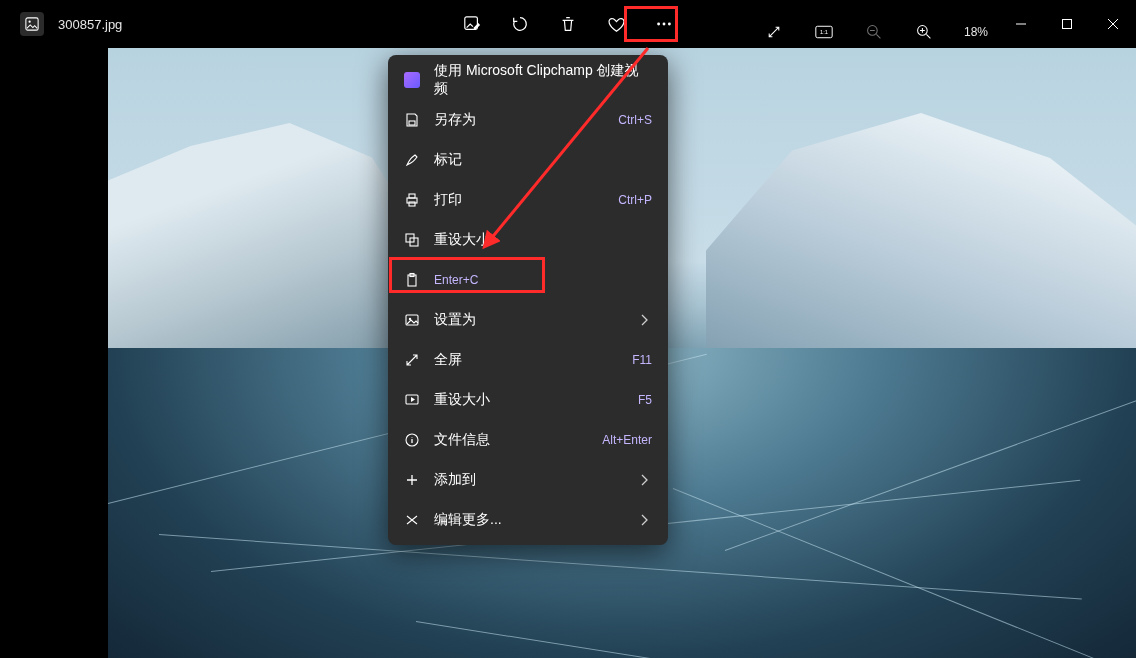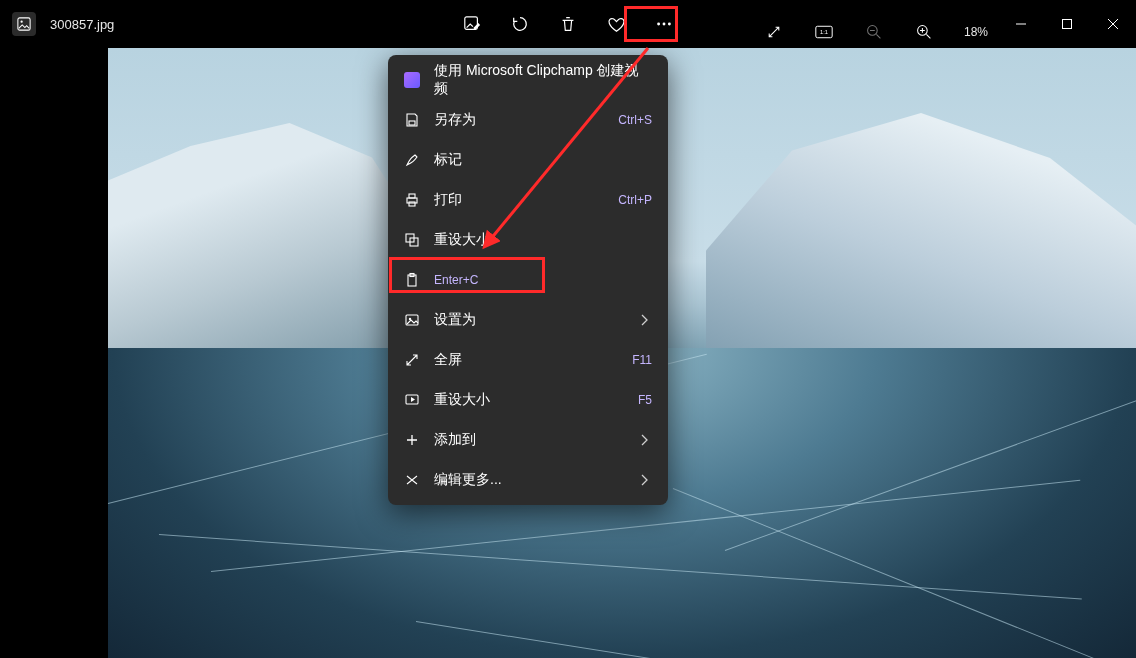--- a/index.html
+++ b/index.html
@@ -1,19 +1,19 @@
 <!DOCTYPE html>
 <html><head>
   <meta charset="utf-8">
   <style>
     *{margin:0;padding:0;box-sizing:border-box;font-family:"Segoe UI","Microsoft YaHei",sans-serif}
     html,body{width:1136px;height:658px;background:#000;overflow:hidden;color:#fff}
 
     
-    .titlebar{height:48px;display:flex;align-items:center;padding:0 0 0 0;position:relative}
+    .titlebar{height:48px;display:flex;align-items:center;padding:0 0 0 8px;position:relative}
     .titlebar .left{display:flex;align-items:center;gap:14px;padding-left:12px}
     .app-btn{width:24px;height:24px;display:flex;align-items:center;justify-content:center;border-radius:4px;background:#2b2b2b}
     .fname{font-size:13px;color:#e6e6e6}
     .toolbar-center{position:absolute;left:50%;top:0;transform:translateX(-50%);height:48px;display:flex;align-items:center;gap:8px}
     .tbtn{width:40px;height:40px;display:flex;align-items:center;justify-content:center;border-radius:4px;color:#fff}
     .toolbar-right{position:absolute;right:138px;top:0;height:64px;display:flex;align-items:center;gap:10px}
     .zoom-text{font-size:12px;color:#e6e6e6;width:44px;text-align:center}
     .win-controls{position:absolute;right:0;top:0;height:48px;display:flex}
     .winbtn{width:46px;height:48px;display:flex;align-items:center;justify-content:center}
 
@@ -216,20 +216,28 @@
   <div class="mi">
     <svg class="ic" viewBox="0 0 16 16">
         <rect x="2" y="3" width="12" height="9" rx="1" fill="none" stroke="#fff" stroke-width="1.1"></rect>
         <path d="M7 5v5l4-2.5z" fill="#fff"></path>
       </svg>
     <span class="lbl">重设大小</span>
     <span class="sc">F5</span>
   </div>
   <div class="mi">
     <svg class="ic" viewBox="0 0 16 16">
+        <circle cx="8" cy="8" r="6" fill="none" stroke="#fff" stroke-width="1.1"></circle>
+        <path d="M8 7v4M8 5v.5" stroke="#fff" stroke-width="1.3"></path>
+      </svg>
+    <span class="lbl">文件信息</span>
+    <span class="sc">Alt+Enter</span>
+  </div>
+  <div class="mi">
+    <svg class="ic" viewBox="0 0 16 16">
         <path d="M8 3v10M3 8h10" stroke="#fff" stroke-width="1.3"></path>
       </svg>
     <span class="lbl">添加到</span>
     <svg class="ic" viewBox="0 0 16 16">
         <path d="M6 3l5 5-5 5" fill="none" stroke="#cfcfcf" stroke-width="1.3"></path>
       </svg>
   </div>
   <div class="mi">
     <svg class="ic" viewBox="0 0 16 16">
         <path d="M3 4l10 8M3 12l10-8" stroke="#fff" stroke-width="1.1" fill="none"></path>

